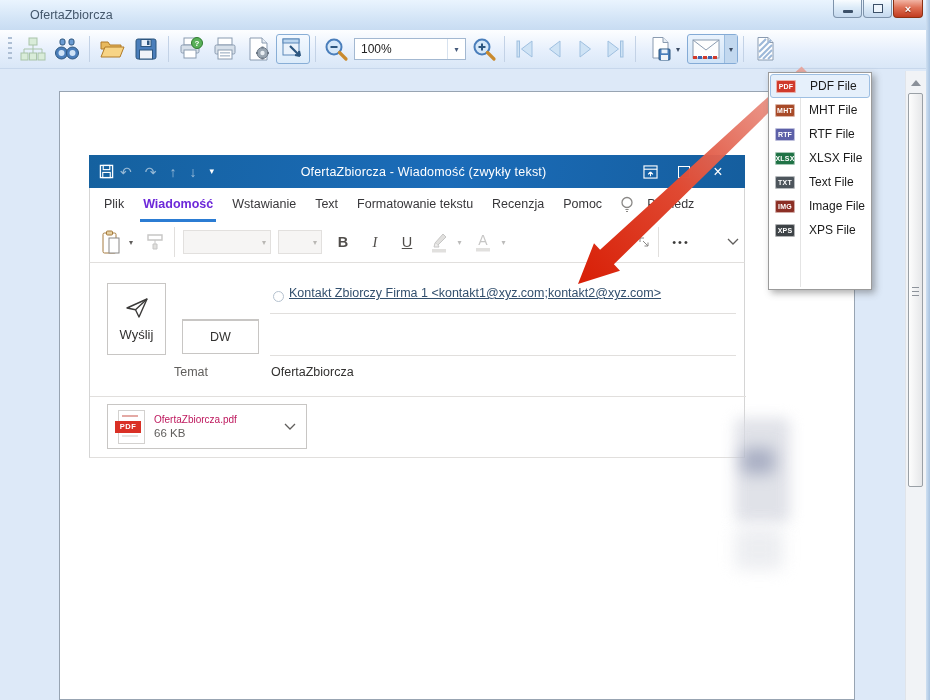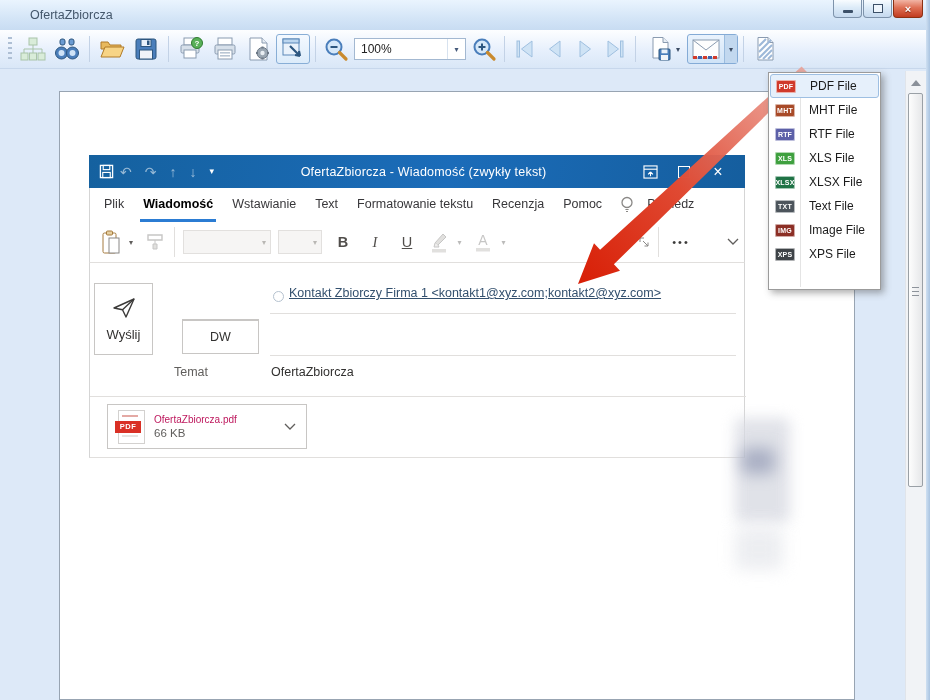--- a/index.html
+++ b/index.html
@@ -50,34 +50,34 @@
   .qat .g.strong{opacity:1;}
   .em-title-text{flex:1;text-align:center;font-size:12.5px;letter-spacing:.2px;white-space:nowrap;}
   .em-ctrls{display:flex;align-items:center;gap:0;}
   .em-ctrl{width:34px;height:33px;display:flex;align-items:center;justify-content:center;}
   .max-glyph{width:10px;height:10px;border:1.3px solid #fff;}
   .close-glyph{font-size:16px;line-height:1;color:#fff;}
   .em-tabs{height:34px;background:#fff;border-left:1px solid #d5d5d5;border-right:1px solid #d5d5d5;
     display:flex;align-items:stretch;padding:0 11px;box-sizing:border-box;}
   .em-tab{display:flex;align-items:center;padding:0 3px;margin-right:13px;font-size:12.5px;
     color:#38373a;border-bottom:3px solid transparent;box-sizing:border-box;white-space:nowrap;}
-  .em-tab.sel{color:#000000;font-weight:bold;border-bottom-color:#2b7cd3;}
+  .em-tab.sel{color:#6d28d9;font-weight:bold;border-bottom-color:#2b7cd3;}
   .bulb{margin:0 10px 0 2px;align-self:center;}
   .em-ribbon{height:41px;background:#fff;border-left:1px solid #d5d5d5;border-right:1px solid #d5d5d5;
     border-bottom:1px solid #e1dfdd;position:relative;box-sizing:border-box;}
   .rb{position:absolute;top:0;height:40px;display:flex;align-items:center;justify-content:center;color:#444;}
   .rb.dis{opacity:.42;}
   .rvsep{position:absolute;top:5px;width:1px;height:30px;background:#e1dfdd;}
   .gcombo{position:absolute;top:8px;height:24px;background:#f6f5f4;border:1px solid #e2e0de;
     box-sizing:border-box;display:flex;align-items:center;justify-content:flex-end;padding-right:4px;}
   .gcombo .dd-arr{color:#b9b7b4;}
   .fmt{font-size:14.5px;color:#514e4b;}
   .em-form{background:#fff;border-left:1px solid #d5d5d5;border-right:1px solid #d5d5d5;
     border-bottom:1px solid #e1dfdd;position:relative;height:194px;box-sizing:content-box;}
-  .send-btn{position:absolute;left:4px;top:20px;width:57px;height:70px;border:1px solid #c8c6c4;
+  .send-btn{position:absolute;left:17px;top:20px;width:57px;height:70px;border:1px solid #c8c6c4;
     display:flex;flex-direction:column;align-items:center;justify-content:center;gap:8px;background:#fff;}
   .send-btn span{font-size:13px;color:#323130;}
   .field-btn{position:absolute;left:92px;width:75px;height:32px;border:1px solid #c8c6c4;background:#fff;
     display:flex;align-items:center;justify-content:center;font-size:12.5px;color:#323130;}
   .presence{position:absolute;left:183px;top:28px;width:9px;height:9px;border:1.5px solid #b5c2cf;border-radius:50%;}
   .rcpt{position:absolute;left:199px;top:23px;font-size:12.5px;color:#33506e;
     text-decoration:underline;white-space:nowrap;cursor:pointer;}
   .hline{position:absolute;height:1px;background:#e1dfdd;}
   .sub-label{position:absolute;left:84px;top:102px;font-size:12.5px;color:#605e5c;}
   .sub-val{position:absolute;left:181px;top:102px;font-size:12.5px;color:#323130;}
@@ -86,21 +86,21 @@
   .pdficon{position:relative;width:25px;height:32px;border:1px solid #d3d1cf;background:#fff;margin:0 9px 0 10px;flex:none;}
   .pdficon:before{content:"";position:absolute;left:3px;top:4px;width:16px;height:2px;background:#e4a9a4;}
   .pdficon:after{content:"";position:absolute;left:3px;top:24px;width:16px;height:2px;background:#e6e4e2;}
   .pdfbadge{position:absolute;left:-4px;top:10px;width:26px;height:12px;background:#d93025;color:#fff;
     font-size:7.5px;font-weight:bold;display:flex;align-items:center;justify-content:center;letter-spacing:.5px;}
   .attach-meta{flex:1;min-width:0;}
   .attach-name{font-size:10px;color:#be185d;white-space:nowrap;}
   .attach-size{font-size:11.5px;color:#605e5c;margin-top:2px;}
   .attach-dd{margin:0 10px;flex:none;}
   
-  .menu{position:absolute;left:768px;top:72px;width:113px;height:218px;background:#fff;
+  .menu{position:absolute;left:768px;top:72px;width:104px;height:218px;background:#fff;
     border:1px solid #9b9b9b;box-shadow:3px 3px 7px rgba(70,70,70,.45);z-index:10;box-sizing:border-box;padding-top:1px;}
   .menu .iconcol{position:absolute;left:31px;top:2px;bottom:2px;width:1px;background:#e4e4e4;}
   .mitem{position:relative;height:24px;display:flex;align-items:center;cursor:pointer;box-sizing:border-box;}
   .mitem .badge{position:absolute;left:6px;width:20px;height:13px;border-radius:2px;color:#fff;
     font-size:7px;font-weight:bold;display:flex;align-items:center;justify-content:center;
     letter-spacing:.2px;box-shadow:0 0 0 1px rgba(255,255,255,.6) inset;}
   .mitem .mlabel{margin-left:40px;font-size:12px;color:#1b1b1b;white-space:nowrap;}
   .mitem.sel{background:#e6f0fb;border:1px solid #9ebfe2;border-radius:3px;margin:0 1px;}
   .mitem.sel .badge{left:5px;}
   .mitem.sel .mlabel{margin-left:39px;}
@@ -465,24 +465,20 @@
     </div>
     <div class="mitem">
       <span class="badge" style="background: rgb(168, 74, 40);">MHT</span>
       <span class="mlabel">MHT File</span>
     </div>
     <div class="mitem">
       <span class="badge" style="background: rgb(92, 96, 168);">RTF</span>
       <span class="mlabel">RTF File</span>
     </div>
     <div class="mitem">
-      <span class="badge" style="background: rgb(63, 160, 63);">XLS</span>
-      <span class="mlabel">XLS File</span>
-    </div>
-    <div class="mitem">
       <span class="badge" style="background: rgb(32, 115, 70);">XLSX</span>
       <span class="mlabel">XLSX File</span>
     </div>
     <div class="mitem">
       <span class="badge" style="background: rgb(77, 85, 92);">TXT</span>
       <span class="mlabel">Text File</span>
     </div>
     <div class="mitem">
       <span class="badge" style="background: rgb(140, 47, 37);">IMG</span>
       <span class="mlabel">Image File</span>

